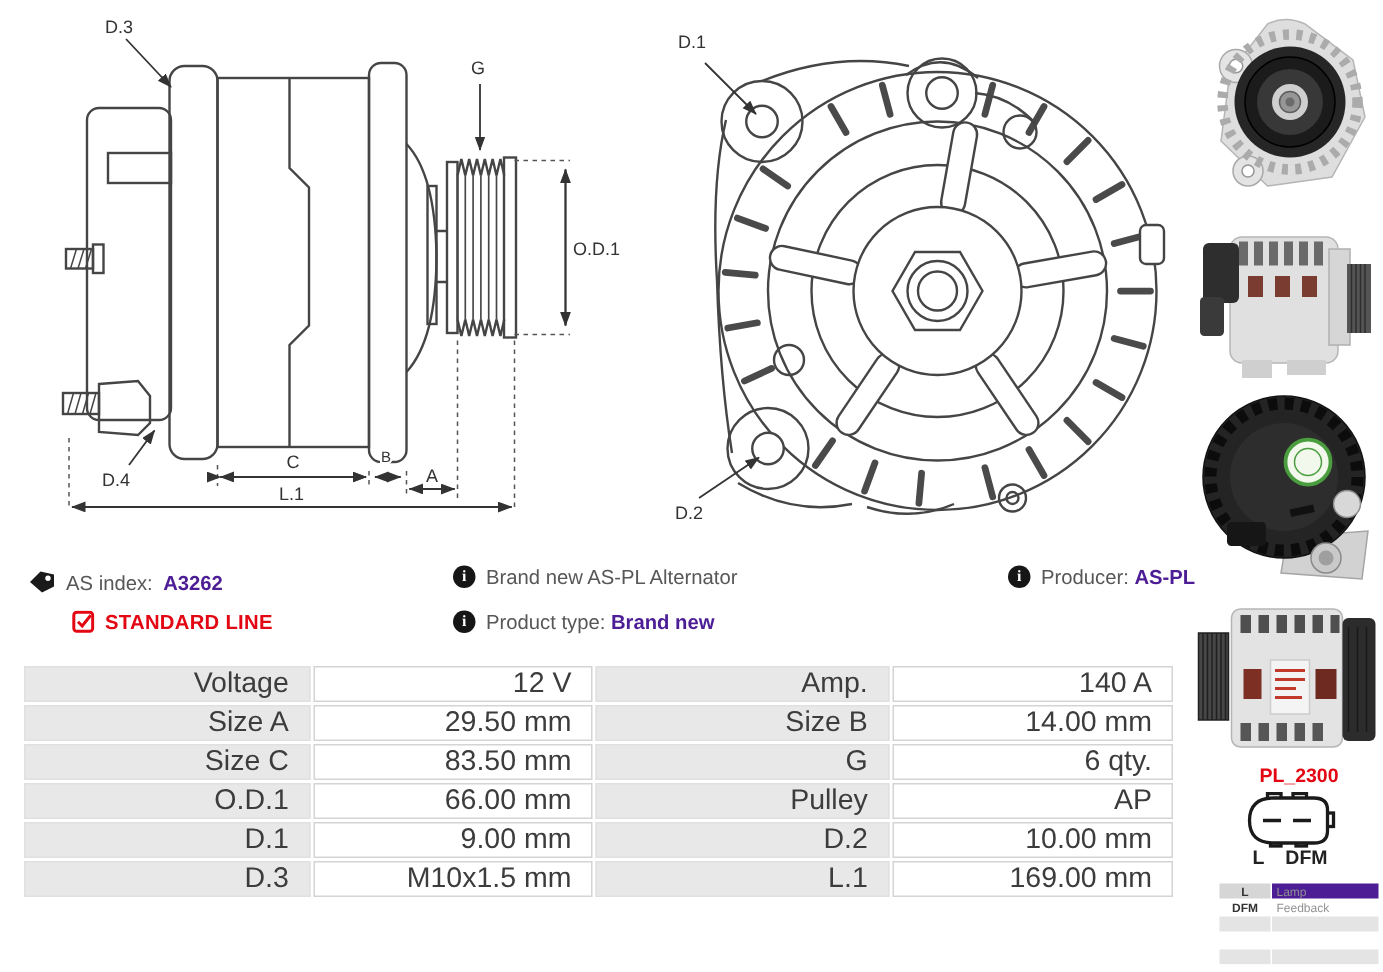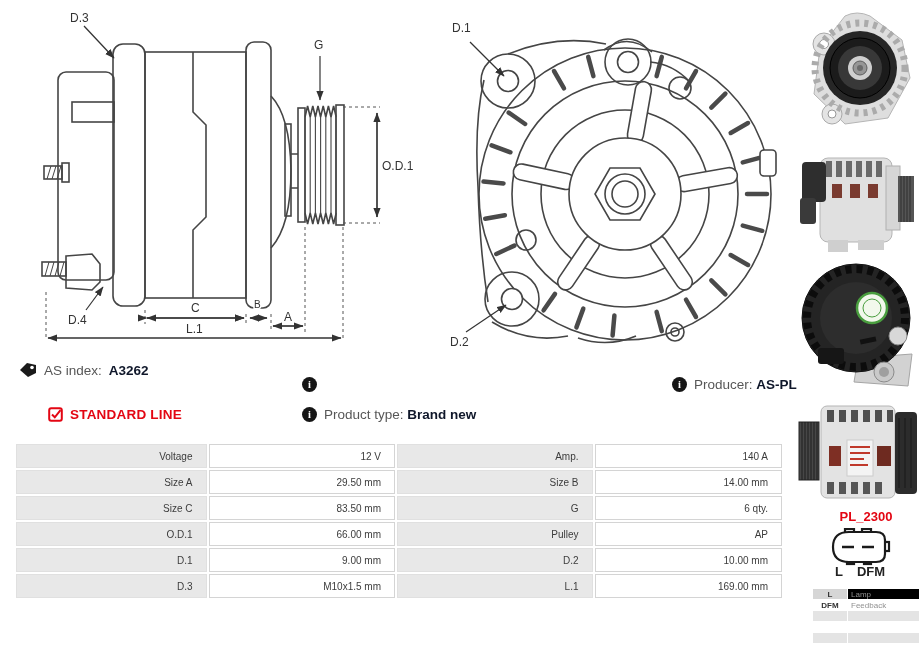--- a/index.html
+++ b/index.html
@@ -13,49 +13,49 @@
   .dim { fill:#333; font-size:12px; font-family:"Liberation Sans",sans-serif;
          paint-order:stroke; stroke:#fff; stroke-width:3px; }
   .dim.small { font-size:10px; }
 
   
   .photo { position:absolute; cursor:pointer; }
 
   
   .info-item { position:absolute; display:flex; align-items:center; gap:7px;
                font-size:13.5px; color:#575757; white-space:nowrap; }
-  .info-item b { color:#0f172a; }
+  .info-item b { color:#4c1d95; }
   .i-icon { display:inline-flex; width:15px; height:15px; border-radius:50%;
             background:#161616; color:#fff; font-size:10.5px; font-weight:bold;
             align-items:center; justify-content:center; font-family:"Liberation Serif",serif;
             flex:0 0 15px; }
   .std-line { color:#e30613; font-weight:bold; letter-spacing:.2px; }
 
   
   table.specs { position:absolute; left:14px; top:442px; width:770px;
                 border-collapse:separate; border-spacing:2px; table-layout:fixed;
-                font-size:10px; }
+                font-size:19px; }
   table.specs td { height:24px; padding:0 13px 0 6px; text-align:right; color:#3c3c3c;
                    overflow:hidden; white-space:nowrap; }
   td.lbl { background:#e8e8e8; border:1px solid #e0e0e0; }
   td.val { background:#fff;    border:1px solid #d4d4d4;margin-left:33px; }
 
   
   .plug-code { position:absolute; left:812px; top:509px; width:108px; text-align:center;
                color:#e30613; font-weight:bold; font-size:13px; }
   .plug-svg  { position:absolute; left:828px; top:528px; }
   .pin-row { position:absolute; left:828px; top:564px; width:64px; display:flex;
              justify-content:center; gap:14px; font-weight:bold; font-size:13px; color:#222; }
   table.legend { position:absolute; left:812px; top:588px; width:108px;
                  border-collapse:separate; border-spacing:1px; table-layout:fixed;
                  font-size:8px; }
   table.legend td { height:10px; padding:0 3px; overflow:hidden; white-space:nowrap; }
   table.legend td.k { width:34px; text-align:center; font-weight:bold; color:#333; }
   table.legend td.d { color:#919191; }
-  tr.lg-gray td.k { background:#d6d6d6; } tr.lg-gray td.d { background:#000000; }
+  tr.lg-gray td.k { background:#d6d6d6; } tr.lg-gray td.d { background:#4c1d95; }
   tr.lg-empty td { background:#e4e4e4; }
   tr.lg-space td { background:transparent; }
 
   
   .as-logo { position:absolute; left:714px; top:398px; }
 </style>
 </head>
 <body>
 
 <div class="stage">
@@ -302,31 +302,32 @@
           <rect x="55" y="52" width="20" height="2"></rect>
           <rect x="55" y="58" width="20" height="2"></rect>
           <rect x="55" y="64" width="14" height="2"></rect>
           <rect x="55" y="70" width="18" height="2"></rect>
         </g>
       <rect x="100" y="18" width="22" height="82" rx="4" fill="#2c2c2c"></rect>
       <path d="M104,24 V94 M110,24 V94 M116,24 V94" stroke="#191919"></path>
     </svg>
   </div>
 
-  <div class="info-item" style="left:20px;top:362px;">
+  <div class="info-item" style="left:20px;top:380px;">
     <svg width="17" height="16" viewBox="0 0 17 16">
       <polygon points="0,8 7,1 16,3 16,11 8,15" fill="#1a1a1a"></polygon>
       <circle cx="12" cy="5.5" r="1.8" fill="#fff"></circle>
     </svg>
     <span>AS index:</span>
     <b>A3262</b>
   </div>
 
   <div class="info-item" style="left:302px;top:377px;">
     <span class="i-icon">i</span>
+    <span>Brand new AS-PL Alternator</span>
   </div>
 
   <div class="info-item" style="left:672px;top:377px;">
     <span class="i-icon">i</span>
     <span>
       <span>Producer:</span>
       <b>AS-PL</b>
     </span>
   </div>
 

